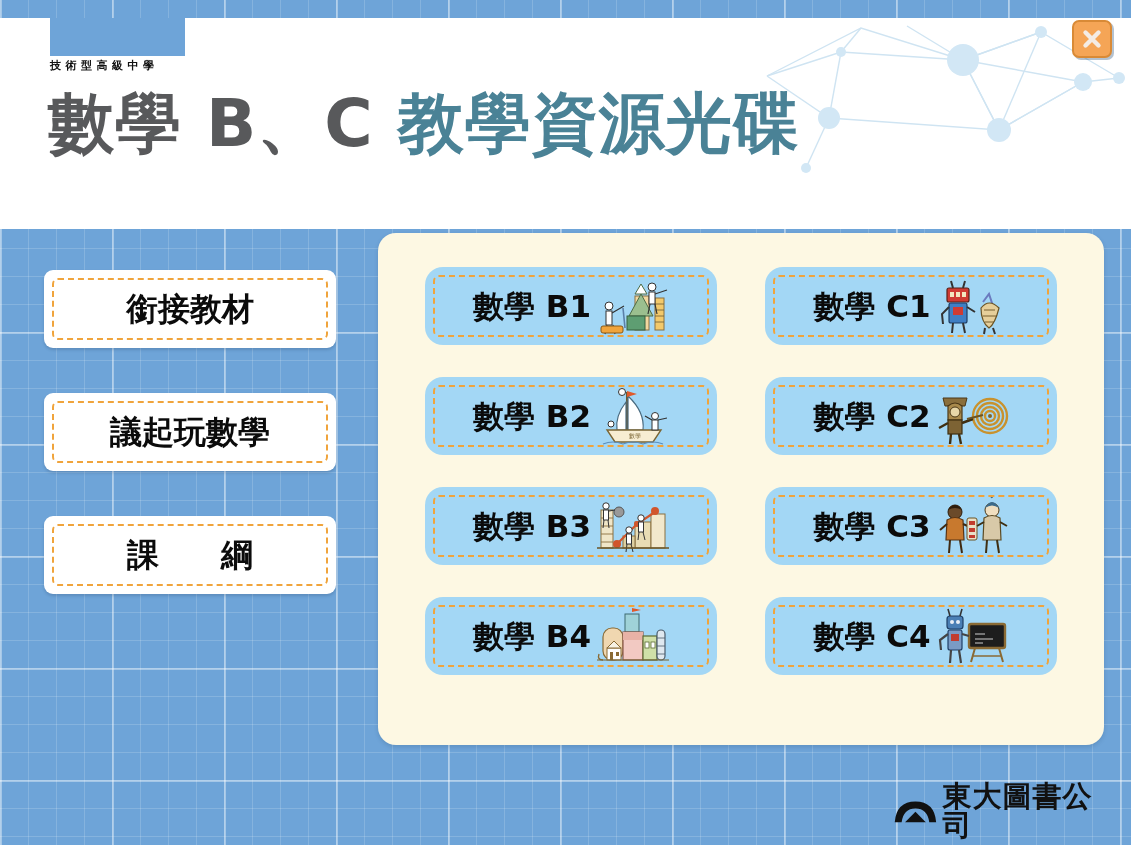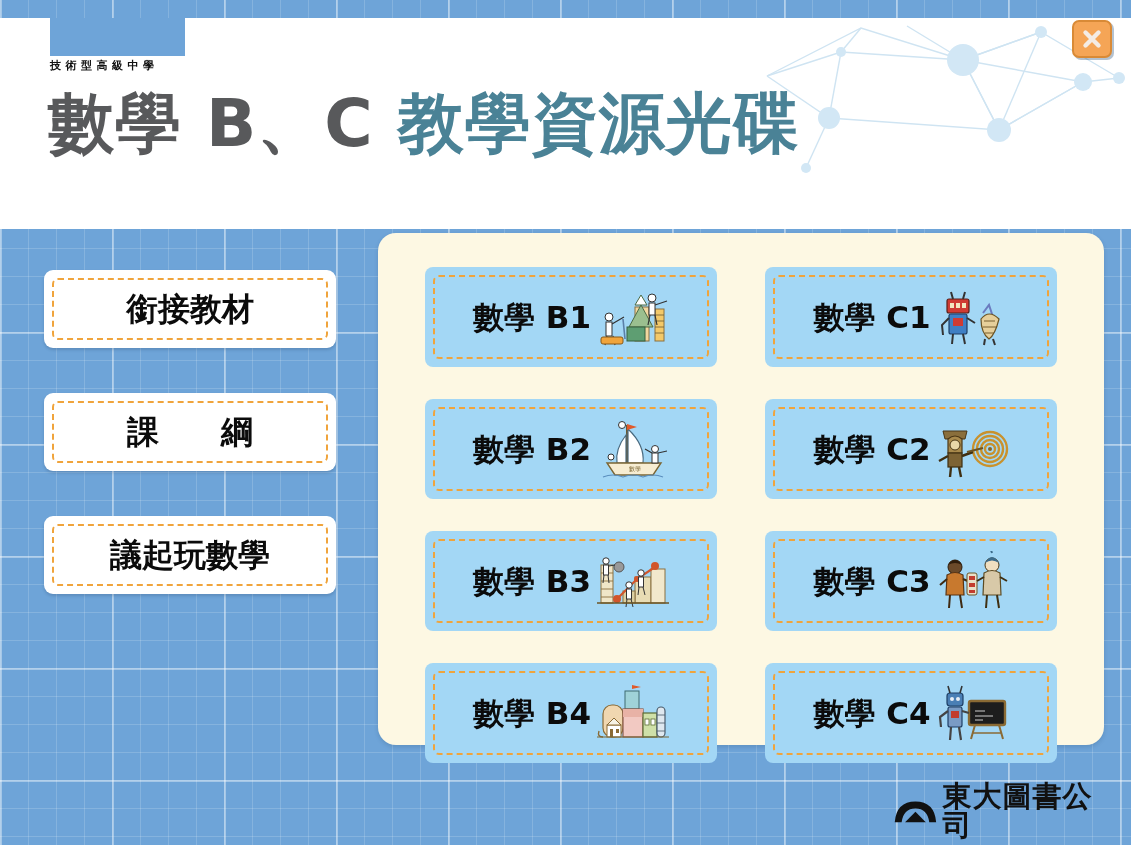--- a/index.html
+++ b/index.html
@@ -86,21 +86,21 @@
   #panel{
     position:absolute; left:378px; top:233px; width:726px; height:512px;
     background:#fdf8e3; border-radius:18px;
     box-shadow:0 2px 4px rgba(30,60,95,.18);
   }
   #panel-grid{
     position:absolute; left:47px; top:34px; width:632px;
     display:grid; grid-template-columns:292px 292px; column-gap:48px; row-gap:32px;
   }
   .mat-btn{
-    width:292px; height:100px; background:#a3d7f5; border-radius:8px;
+    width:292px; height:78px; background:#a3d7f5; border-radius:18px;
     position:relative; display:flex; align-items:center; justify-content:center;
     cursor:pointer; overflow:hidden;
   }
   .mat-btn .dash{
     position:absolute; left:8px; top:8px; right:8px; bottom:8px;
     border:2.5px dashed #f0a43c; border-radius:6px; pointer-events:none; z-index:3;
   }
   .mat-btn .lbl{
     font-size:31px; font-weight:700; color:#0b0b0b; line-height:1;
     position:relative; z-index:2; margin-right:6px;
@@ -169,26 +169,26 @@
 
 <div id="sidebar">
 
   <div class="side-btn">
     <span class="dash"></span>
     <span class="lbl">銜接教材</span>
   </div>
 
   <div class="side-btn">
     <span class="dash"></span>
-    <span class="lbl spaced"><span>課</span><span class="gap"></span><span>綱</span></span>
+    <span class="lbl">議起玩數學</span>
   </div>
 
   <div class="side-btn">
     <span class="dash"></span>
-    <span class="lbl">議起玩數學</span>
+    <span class="lbl spaced"><span>課</span><span class="gap"></span><span>綱</span></span>
   </div>
 </div>
 
 <div id="panel">
   <div id="panel-grid">
 
     <div class="mat-btn">
       <span class="dash"></span>
       <span class="lbl">數學 B1</span>
       <span class="art">

